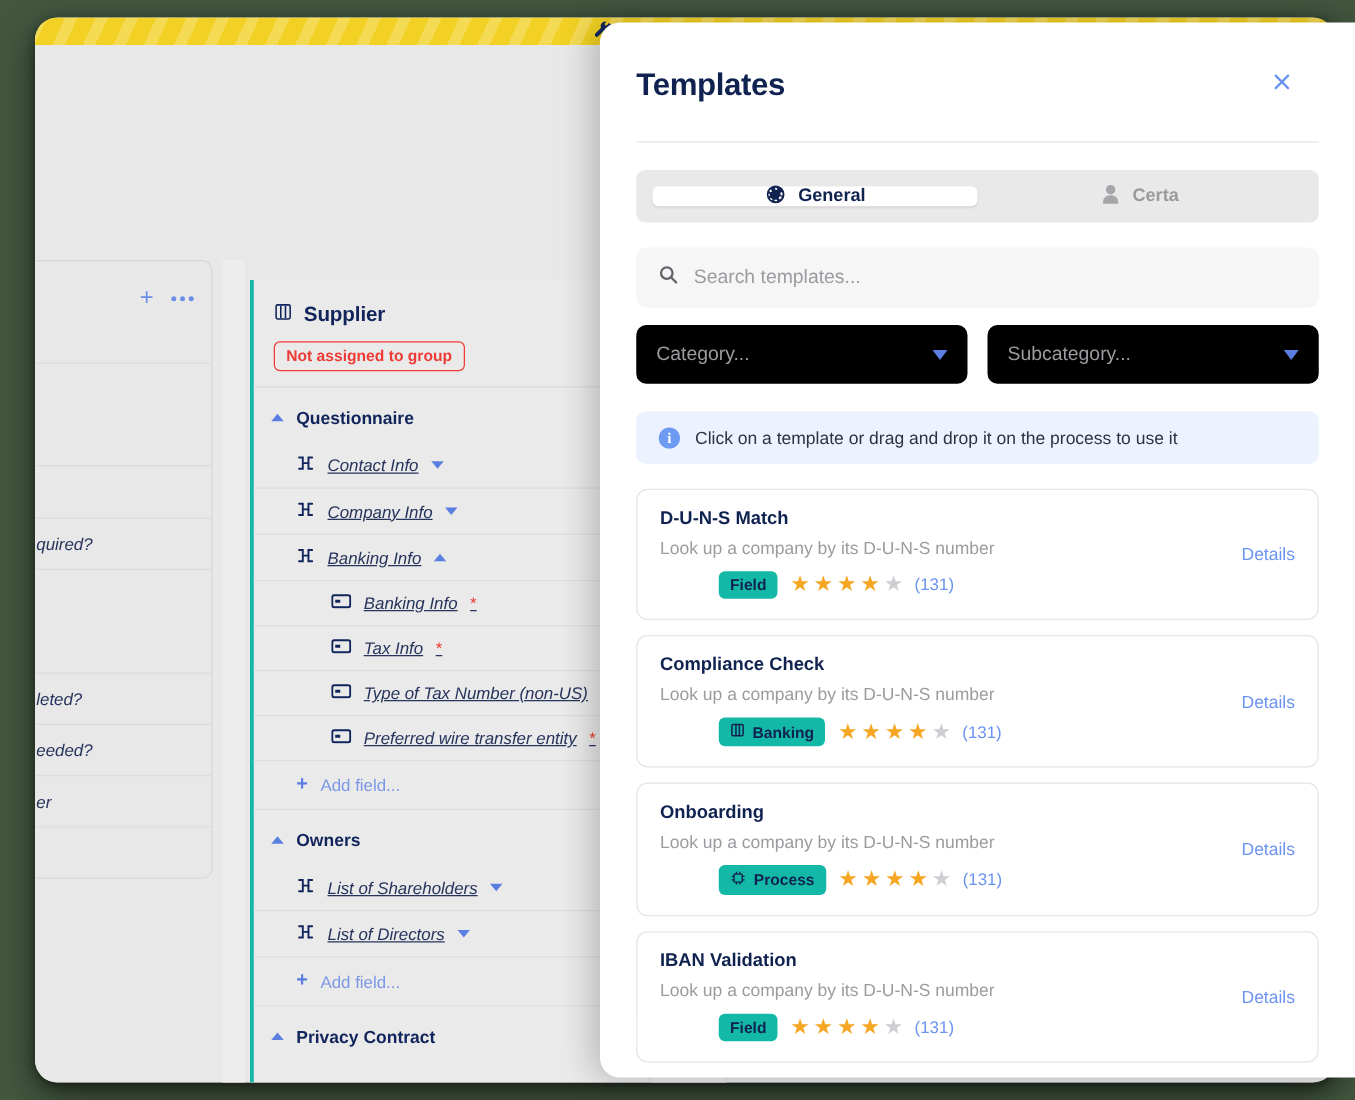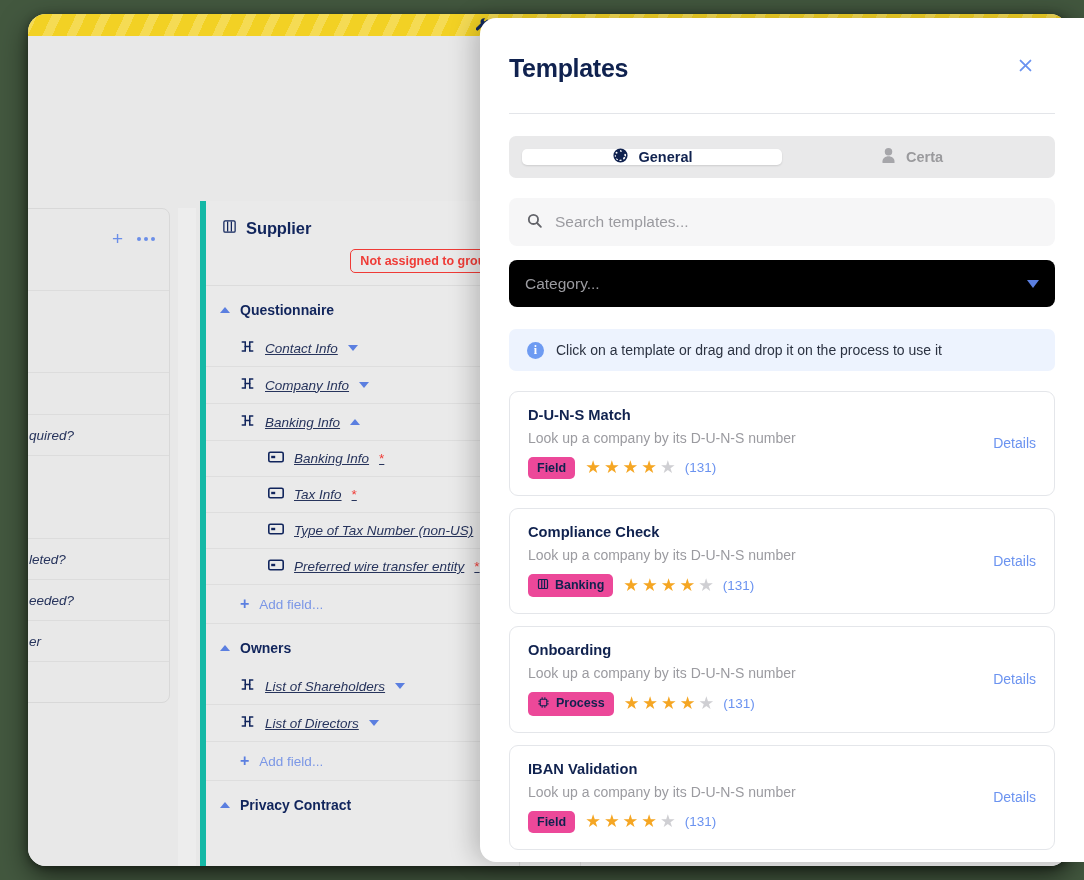--- a/index.html
+++ b/index.html
@@ -65,26 +65,25 @@
     white-space: nowrap; overflow: hidden;
   }
 
   .col-strip {
     position: absolute; left: 150px; top: 172px;
     width: 18px; height: 660px; background: #ededed;
   }
 
   
   .col-supplier {
-    position: absolute; left: 172px; top: 165px;
+    position: absolute; left: 172px; top: 188px;
     width: 320px; bottom: 0;
     background: #eaeaea;
-    border-left: 6px solid #14b8a6;
+    border-left: 3px solid #14b8a6;
     border-right: 1px solid #d9d9d9;
-    text-align: right;
   }
   .sup-head { padding: 18px 16px 12px 16px; border-bottom: 1px solid #dcdcdc; }
   .sup-title-row { display: flex; align-items: center; gap: 9px; }
   .sup-title {
     font-size: 16.5px; font-weight: 700; color: #11255c; letter-spacing: -.1px;
   }
   .sup-plus { margin-left: auto; color: #6b8ee8; font-size: 19px; line-height: 1; }
   .badge-warn {
     display: inline-block; margin-top: 11px;
     border: 1px solid #ef3b36; border-radius: 5px;
@@ -202,23 +201,23 @@
     background: #fff;
     padding: 15px 18px 16px 18px;
     display: flex; align-items: center;
     min-height: 104px;
   }
   .card-main { flex: 1; min-width: 0; }
   .card-title { font-size: 14.7px; font-weight: 700; color: #10224f; }
   .card-desc { margin-top: 7px; font-size: 14px; color: #9b9ba0; }
   .card-meta { margin-top: 11px; display: flex; align-items: center; gap: 10px; }
   .chip {
-    background: #ec4899; border-radius: 5px;
+    background: #14b8a6; border-radius: 5px;
     padding: 4px 9px; font-size: 12.5px; font-weight: 700; color: #10224f;
-    display: flex; align-items: flex-start; gap: 6px; white-space: nowrap;
+    display: flex; align-items: center; gap: 6px; white-space: nowrap; margin-left: 47px;
   }
   .stars { display: flex; align-items: center; gap: 3px; font-size: 17.5px; line-height: 1; }
   .star { color: #f5a623; }
   .star.off { color: #cfcfd3; }
   .count { margin-left: 6px; font-size: 13.5px; color: #6b93f0; }
   .details { font-size: 14px; color: #6b93f0; flex: none; padding-left: 14px; cursor: pointer; }
 </style>
 </head>
 <body>
 
@@ -456,20 +455,24 @@
             <circle cx="10.5" cy="10.5" r="6.5"></circle>
               <line x1="15.5" y1="15.5" x2="21" y2="21"></line>
           </svg>
         </span>
         <span class="ph">Search templates...</span>
       </div>
 
       <div class="filters">
         <div class="select">
           <span>Category...</span>
+          <span class="sc"></span>
+        </div>
+        <div class="select">
+          <span>Subcategory...</span>
           <span class="sc"></span>
         </div>
       </div>
 
       <div class="info-bar">
         <span class="info-ic">i</span>
         <span>Click on a template or drag and drop it on the process to use it</span>
       </div>
 
       <div class="cards">

